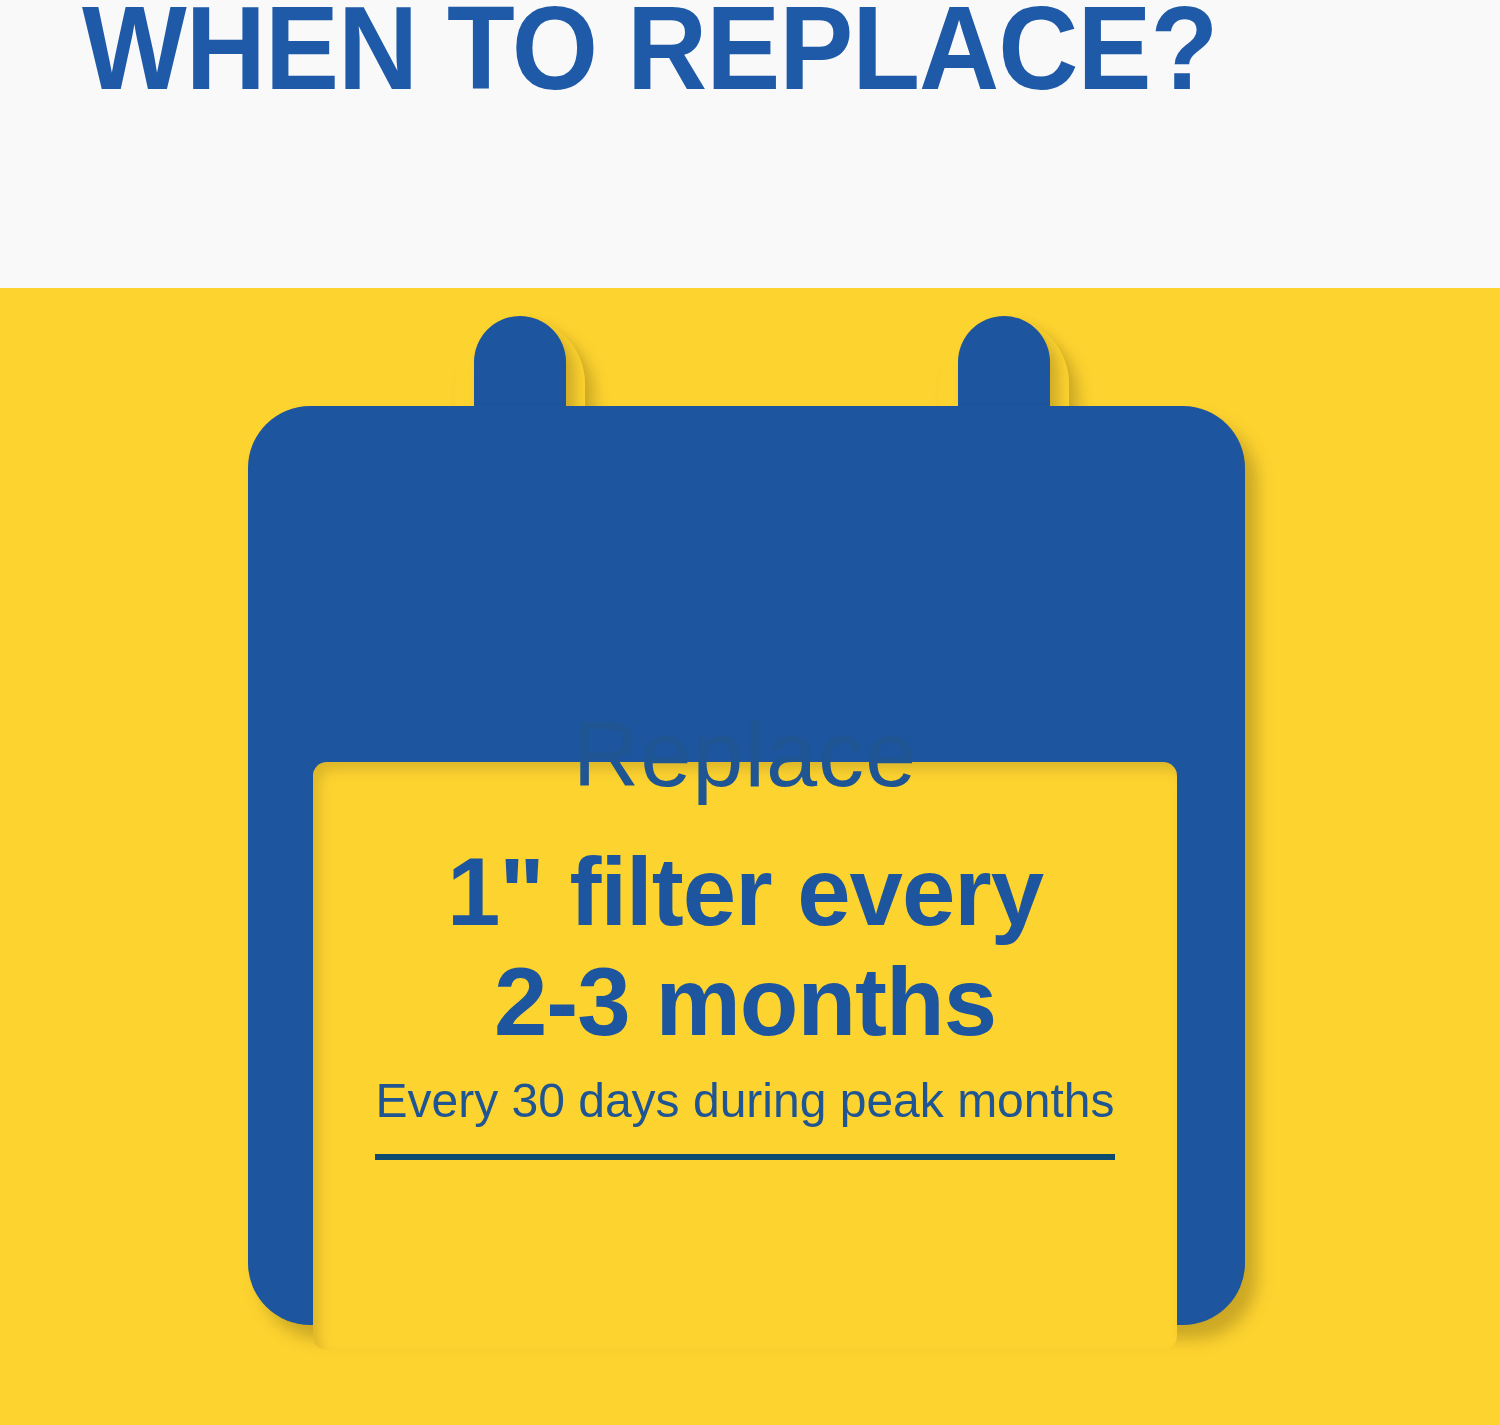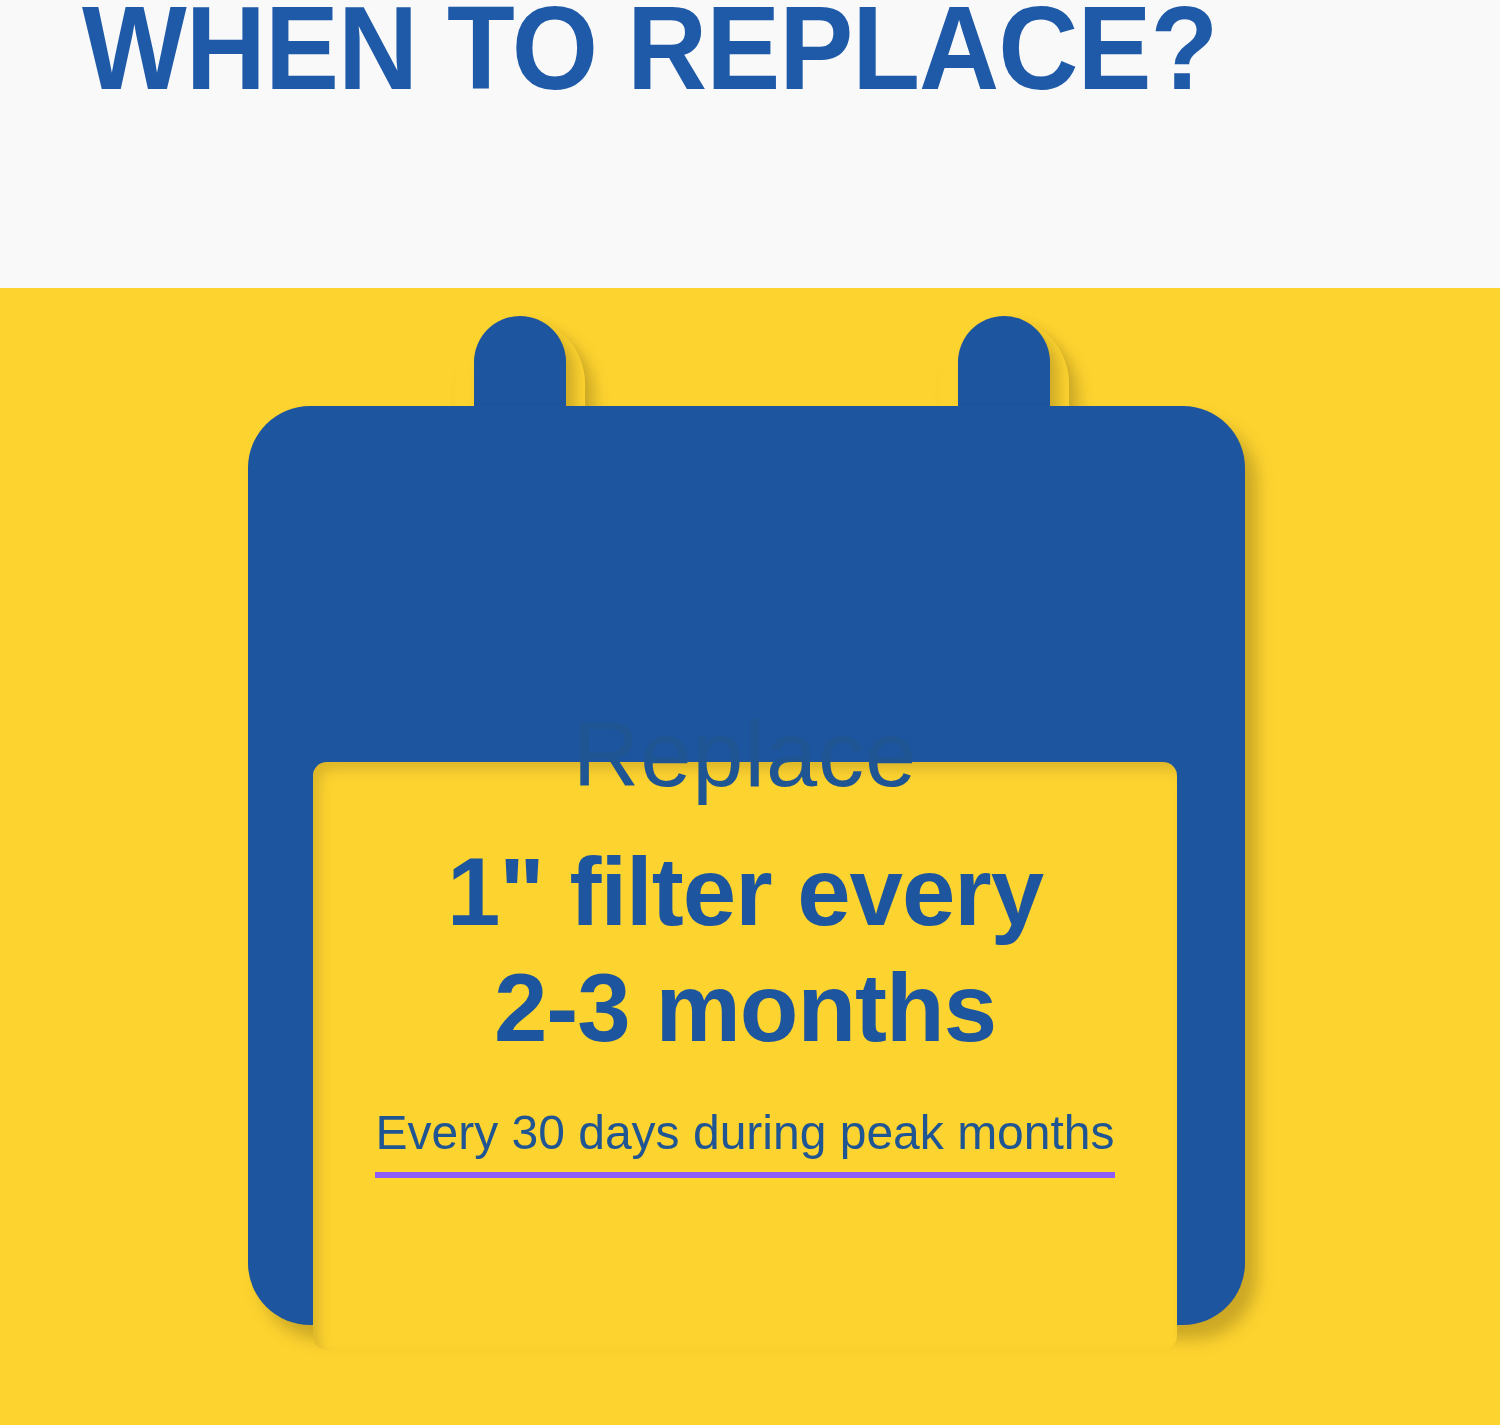--- a/index.html
+++ b/index.html
@@ -155,27 +155,27 @@
     margin-top: 36px;
     font-family: "Liberation Sans Narrow", "Liberation Sans", sans-serif;
     font-weight: 700;
     font-size: 96px;
     line-height: 104px;
     letter-spacing: -1px;
     color: #1d559e;
     white-space: nowrap;
   }
   .txt-big-2 {
-    margin-top: 12px;
+    margin-top: 6px;
   }
 
   .txt-small-wrap {
-    margin-top: 44px;
-    padding-bottom: 10px;
-    border-bottom: 6px solid #8b5cf6;
+    margin-top: 18px;
+    padding-bottom: 24px;
+    border-bottom: 6px solid #0c4a6e;
     line-height: 1;
   }
   .txt-small {
     font-family: "Liberation Sans", sans-serif;
     font-weight: 400;
     font-size: 48px;
     line-height: 58px;
     color: #1f5593;
     white-space: nowrap;
   }

